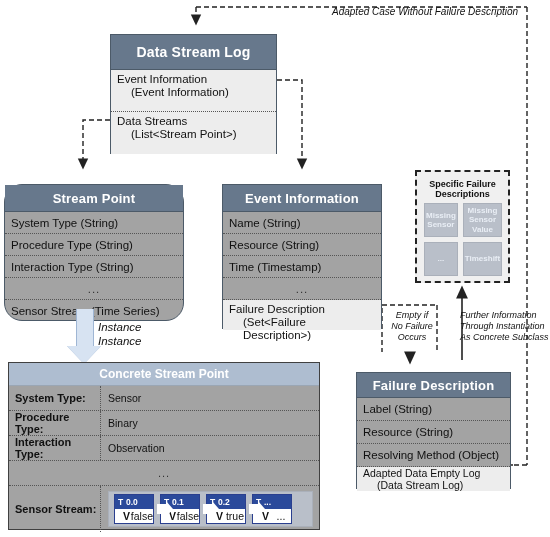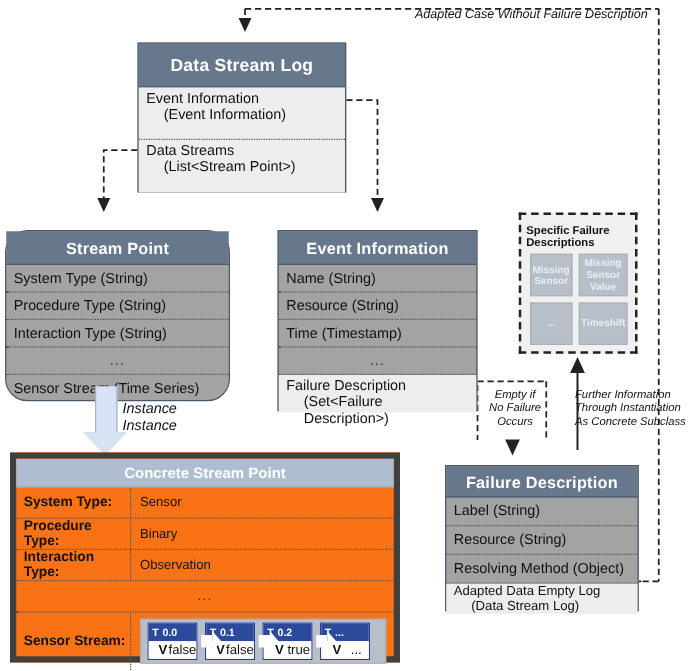--- a/index.html
+++ b/index.html
@@ -56,37 +56,37 @@
   #failure-description > .hdr{height:24px;}
   #failure-description .row{height:23px;}
   #failure-description .row.two{height:24px;font-size:10.5px;line-height:11.5px;padding-top:1px;}
 
   
   #specific-failures{
     position:absolute;left:415px;top:170px;width:95px;height:113px;
     box-sizing:border-box;background:#f0f0f0;border:2px dashed #222;
   }
   #specific-failures .pkg-title{
-    font-size:9px;font-weight:bold;color:#111;
+    font-size:9px;font-weight:bold;color:#111;text-align:center;
     padding:7px 4px 4px 4px;line-height:10px;
   }
   #specific-failures .grid{
     display:grid;grid-template-columns:1fr 1fr;gap:5px;padding:0 7px;
   }
   #specific-failures .sub{
     background:#b9bfc9;border:1px solid #aab0ba;height:34px;
     color:#e9eef5;font-size:8px;font-weight:bold;line-height:9.5px;
     display:flex;align-items:center;justify-content:center;text-align:center;
     padding:1px;box-sizing:border-box;
   }
 
   
   #concrete-stream-point{
     position:absolute;left:8px;top:362px;width:312px;height:168px;
-    box-sizing:border-box;border:5px solid #404040;background:#f97316;
+    box-sizing:border-box;border:1px solid #404040;background:#a3a3a3;
   }
   #concrete-stream-point .hdr{
     height:22px;background:#aebdd0;color:#ffffff;font-weight:bold;font-size:12px;
     display:flex;align-items:center;justify-content:center;border-bottom:1px solid #9aa6b4;
   }
   #concrete-stream-point .crow{
     display:flex;height:25px;border-bottom:1px dotted #555;box-sizing:border-box;
   }
   #concrete-stream-point .crow .k{
     width:92px;font-size:11px;font-weight:bold;color:#111;

